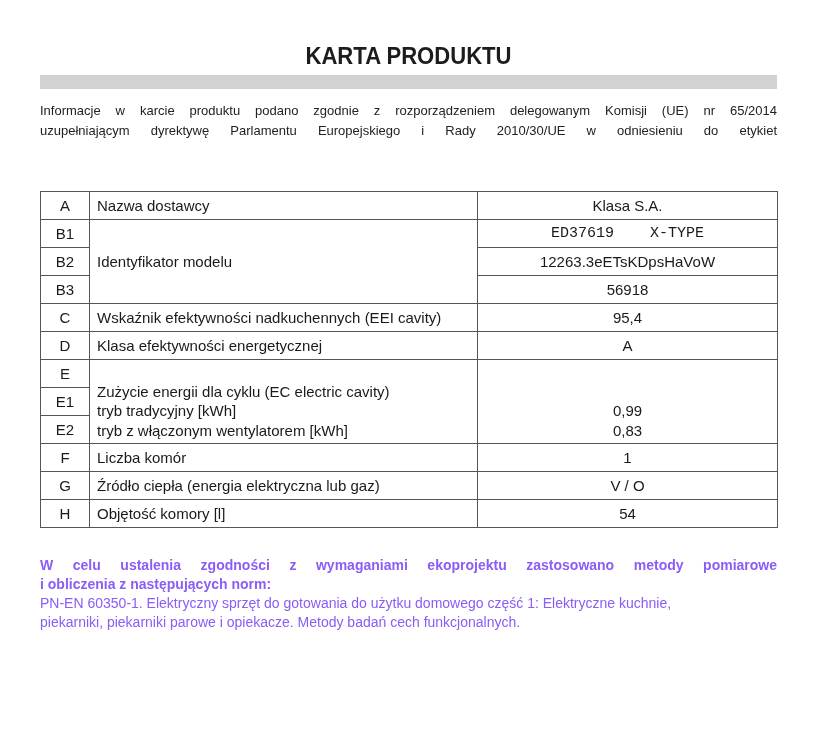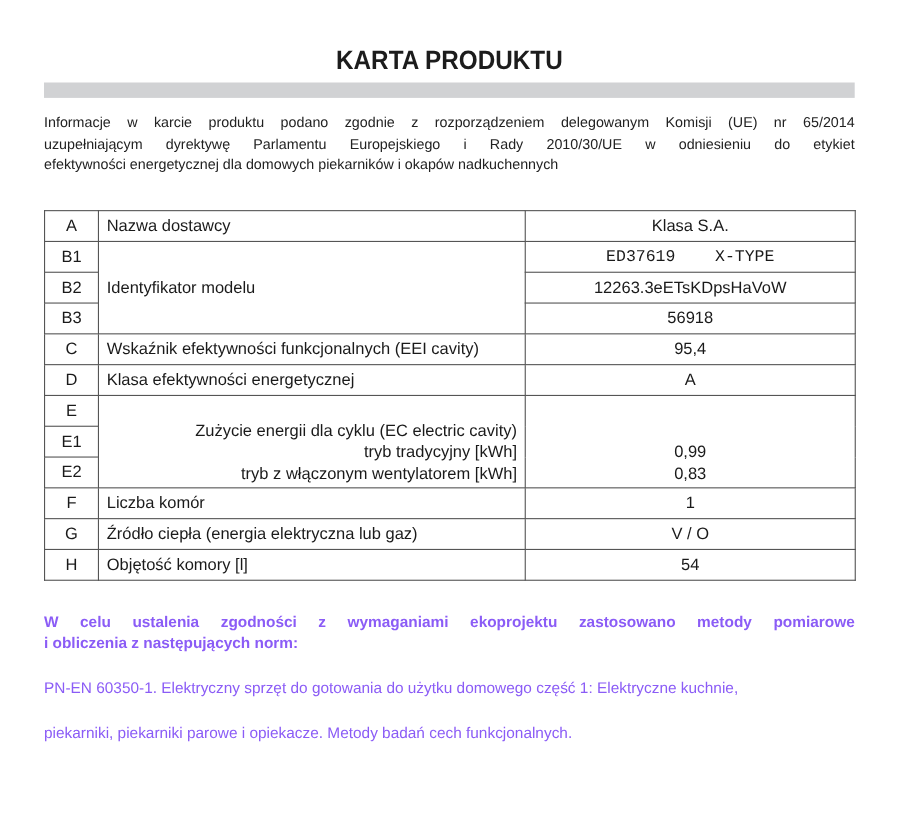--- a/index.html
+++ b/index.html
@@ -78,21 +78,20 @@
       width: 373px;
     }
     td.val {
       text-align: center;
     }
     td.desc-e {
       vertical-align: bottom !important;
       padding-top: 18px !important;
       padding-bottom: 3px !important;
       line-height: 19.5px;
-      text-align: right;
     }
     td.val-e {
       vertical-align: bottom !important;
       padding-bottom: 3px !important;
       line-height: 19.5px;
     }
     .norms {
       position: absolute;
       left: 40px;
       top: 556px;
@@ -108,33 +107,31 @@
     }
     .norms .bold .l1 {
       display: block;
       text-align: justify;
       text-align-last: justify;
       white-space: nowrap;
     }
     .norms .plain .l1 {
       display: block;
       white-space: nowrap;
-      margin-top: 22px;
     }
   </style>
 </head>
 <body>
 
 <div class="title">KARTA PRODUKTU</div>
 <div class="title-bar"></div>
 
 <div class="intro">
   <span class="line">Informacje w karcie produktu podano zgodnie z rozporządzeniem delegowanym Komisji (UE) nr 65/2014</span>
   <span class="line">uzupełniającym dyrektywę Parlamentu Europejskiego i Rady 2010/30/UE w odniesieniu do etykiet</span>
-  <span class="line last">efektywności energetycznej dla domowych piekarników i okapów nadkuchennych</span>
 </div>
 
 <table class="spec">
   <tbody>
       <tr>
     <td class="code">A</td>
     <td class="desc">Nazwa dostawcy</td>
     <td class="val">Klasa S.A.</td>
   </tr>
   <tr>
@@ -145,21 +142,21 @@
   <tr>
     <td class="code">B2</td>
     <td class="val">12263.3eETsKDpsHaVoW</td>
   </tr>
   <tr>
     <td class="code">B3</td>
     <td class="val">56918</td>
   </tr>
   <tr>
     <td class="code">C</td>
-    <td class="desc">Wskaźnik efektywności funkcjonalnych (EEI cavity)</td>
+    <td class="desc">Wskaźnik efektywności nadkuchennych (EEI cavity)</td>
     <td class="val">95,4</td>
   </tr>
   <tr>
     <td class="code">D</td>
     <td class="desc">Klasa efektywności energetycznej</td>
     <td class="val">A</td>
   </tr>
   <tr>
     <td class="code">E</td>
     <td class="desc desc-e" rowspan="3">

